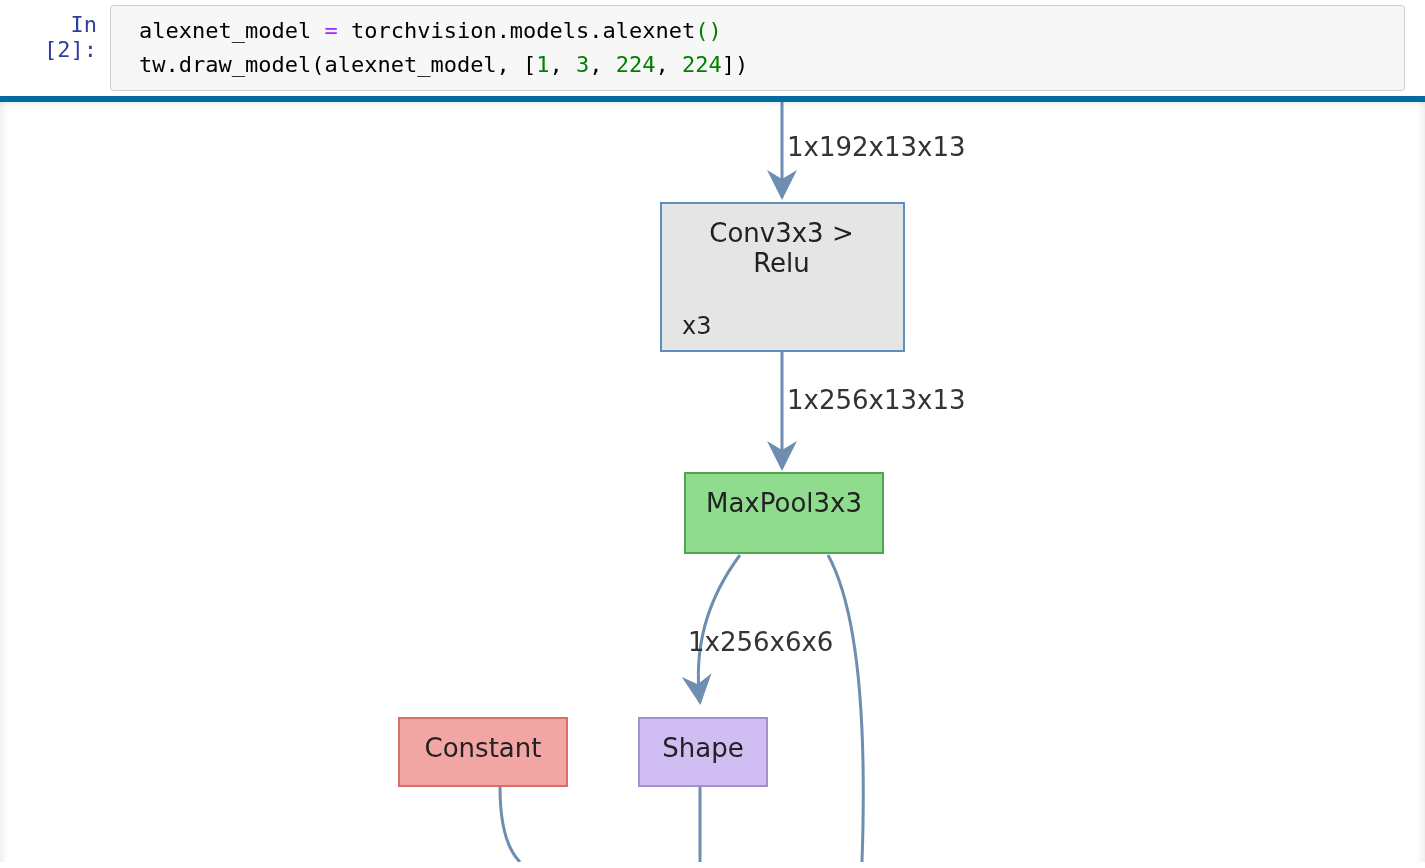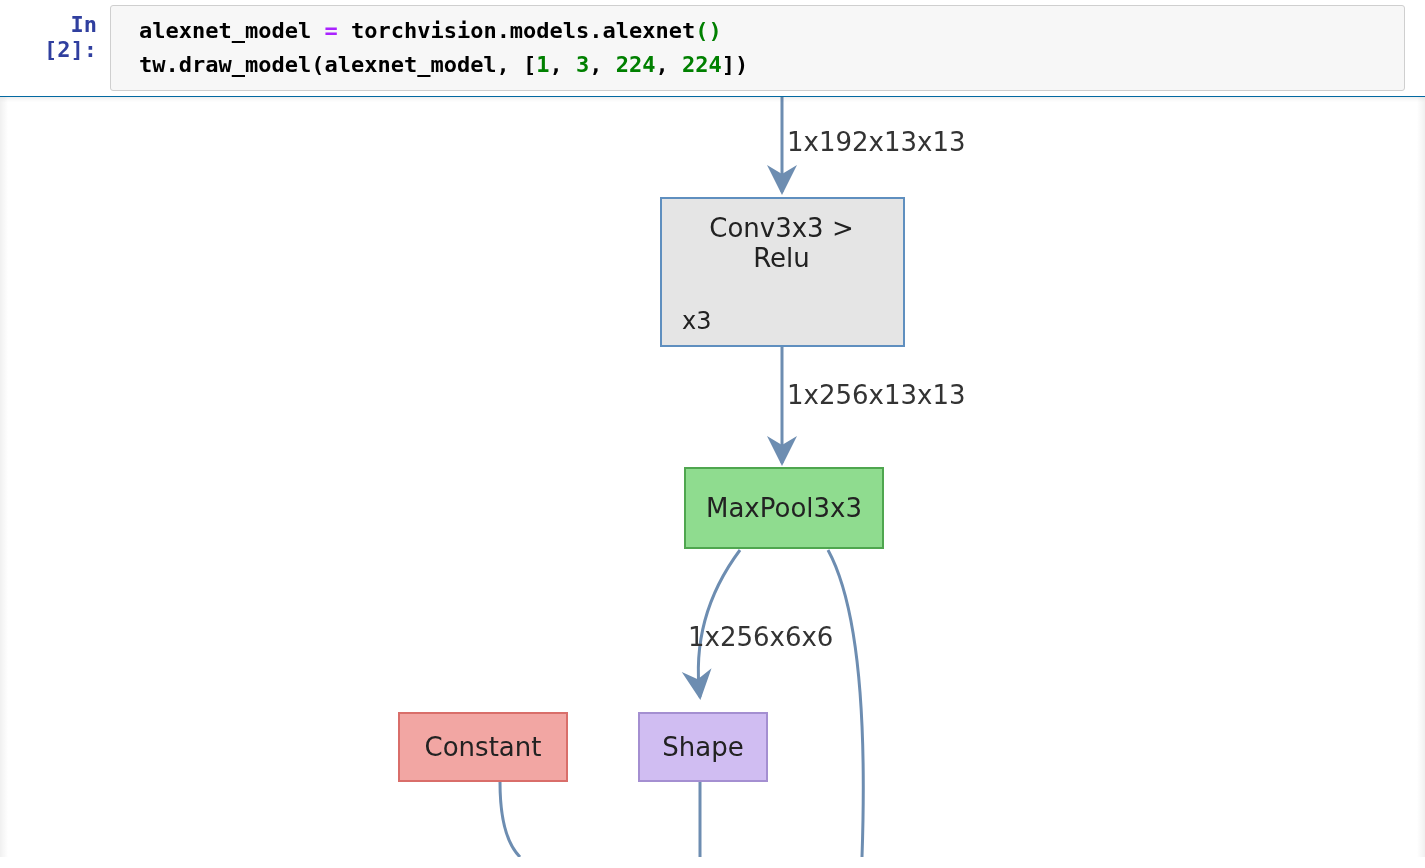--- a/index.html
+++ b/index.html
@@ -5,26 +5,25 @@
   * { box-sizing: border-box; }
   body {
     margin: 0;
     padding: 0;
     font-family: "DejaVu Sans Mono", "Menlo", "Consolas", monospace;
     background: #ffffff;
     overflow: hidden;
   }
   .notebook-cell {
     display: flex;
-    border-bottom: 1px solid #0369a1;
+    border-bottom: 6px solid #0369a1;
     background: #fff;
     box-shadow: 0 2px 4px rgba(0,0,0,0.08);
     position: relative;
     z-index: 2;
-    font-weight: bold;
   }
   .prompt-area {
     width: 105px;
     padding: 12px 8px 12px 8px;
     text-align: right;
     font-size: 22px;
     color: #303F9F;
     font-family: "DejaVu Sans Mono", monospace;
     flex-shrink: 0;
   }
@@ -67,27 +66,27 @@
   .graph-svg {
     position: absolute;
     left: 0;
     top: 0;
     width: 100%;
     height: 100%;
   }
   .node-box {
     position: absolute;
     border: 2px solid;
-    padding: 32px 22px;
+    padding: 14px 22px;
     font-size: 26px;
     font-family: Verdana, "DejaVu Sans", sans-serif;
     color: #222;
     text-align: center;
     display: flex;
-    align-items: center;
+    align-items: flex-start;
     justify-content: center;
   }
   .node-conv {
     background: #e5e5e5;
     border-color: #5f8fbf;
     flex-direction: column;
     align-items: stretch;
     padding: 14px 22px 10px 20px;
   }
   .node-conv .sub {

